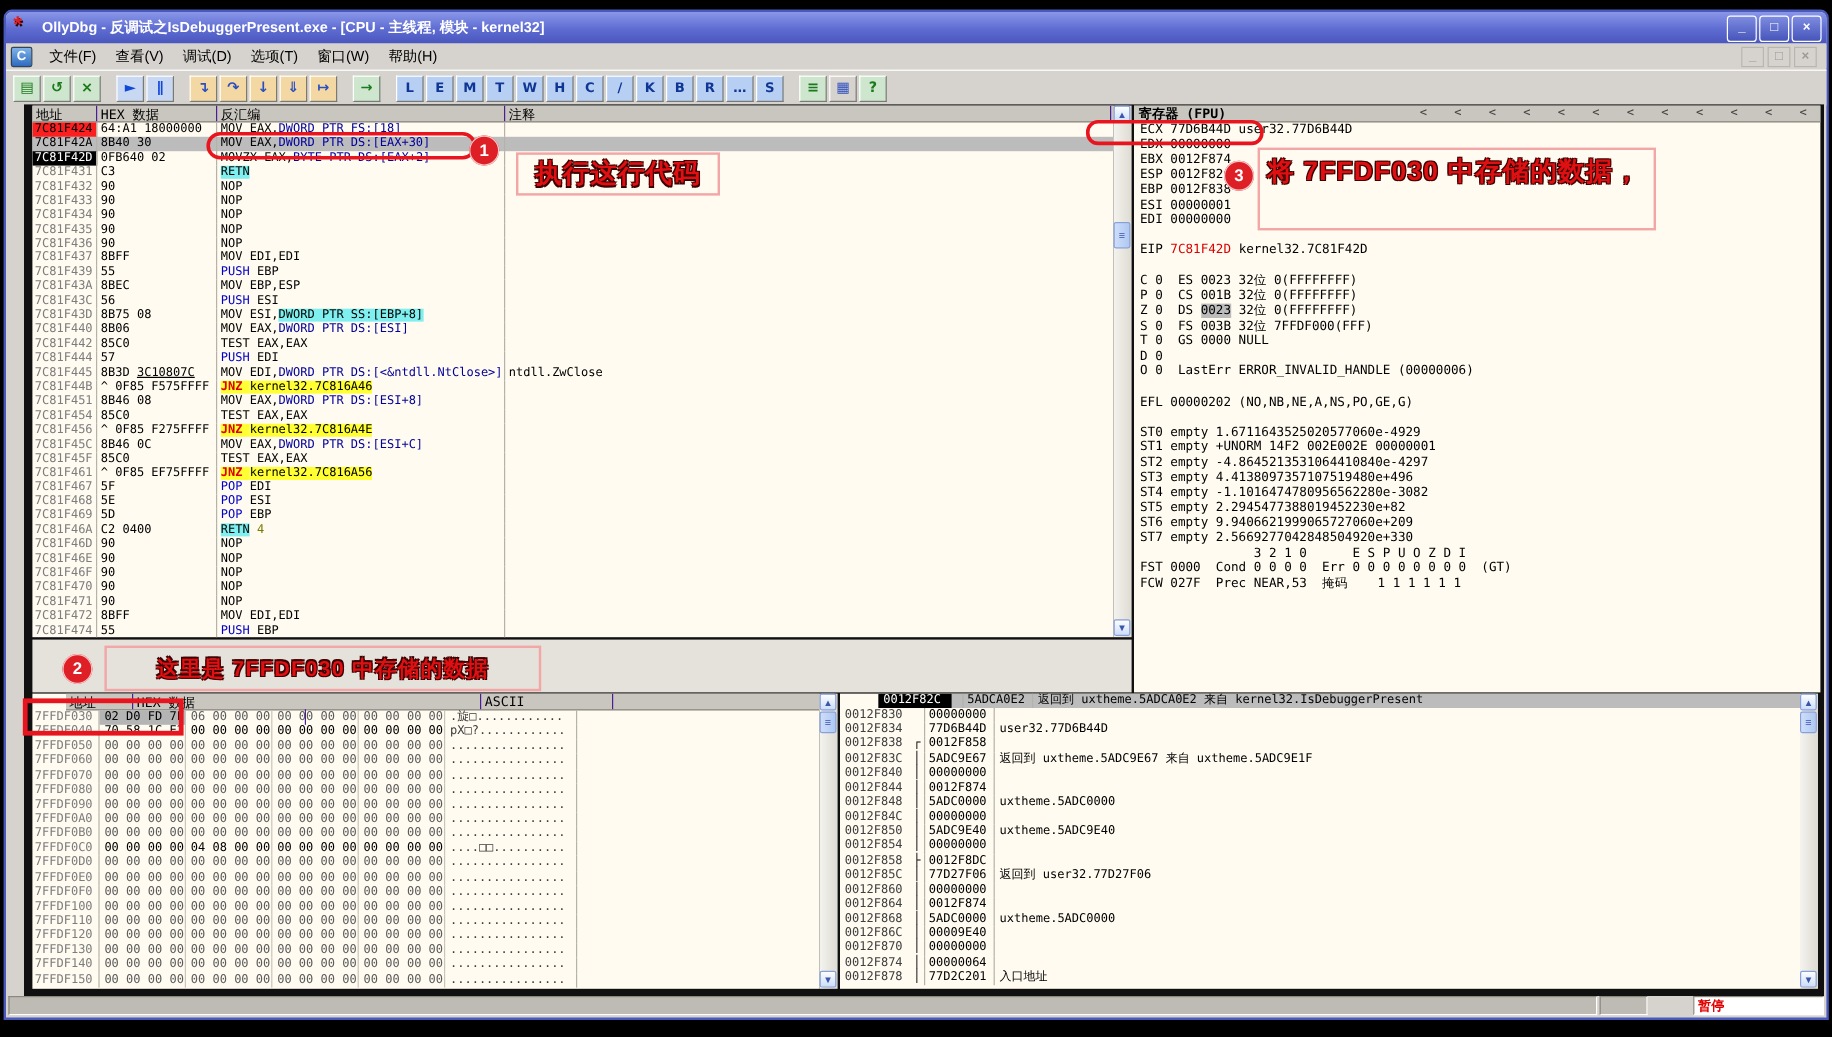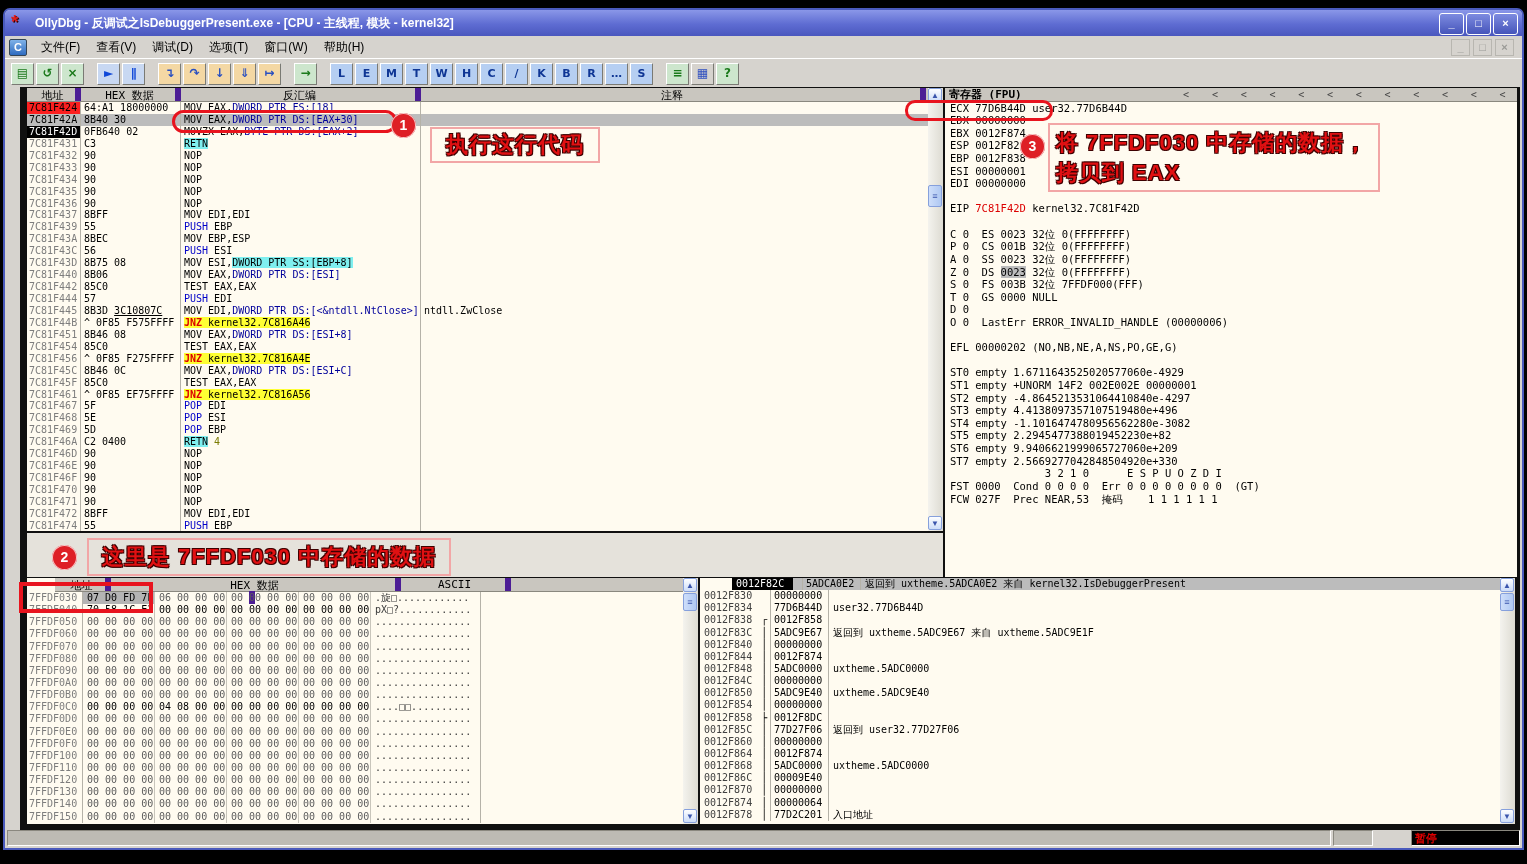--- a/index.html
+++ b/index.html
@@ -37,22 +37,22 @@
         font-family:"DejaVu Sans",sans-serif;}
   .tb-green{background:#CDE6CD;color:#1B7A1B;}
   .tb-blue{background:#C8D8F2;color:#1048D8;}
   .tb-orange{background:#F4D8A4;color:#2A50C0;}
   .tb-letter{background:#B6CFF2;color:#0F3694;font-size:11px;}
   .tb-multi{background:#D6D3CE;color:#3050C0;}
   
   #cpu{position:absolute;left:15px;top:77px;width:1500px;height:748px;background:#101010;}
   .pane{position:absolute;background:#FFFBF0;overflow:hidden;}
   .hdrbar{background:#C9C6BF;border-bottom:1px solid #8a887f;color:#000;font-size:11px;}
-  .hcell{display:inline-block;height:13px;border-right:6px solid #4c1d95;padding-left:3px;
-         box-sizing:border-box;vertical-align:top;text-align:center;}
+  .hcell{display:inline-block;height:13px;border-right:1px solid #4c1d95;padding-left:3px;
+         box-sizing:border-box;vertical-align:top;}
   
   .drow{display:flex;height:11.95px;font-size:10px;line-height:11.9px;white-space:pre;}
   .drow.sel{background:#BCBCBC;}
   .dcell{box-sizing:border-box;border-right:1px solid #B5B2A8;overflow:hidden;flex:none;}
   .c-addr{width:54px;padding-left:2px;color:#7d7d7d;}
   .c-hex{width:100px;padding-left:3px;color:#000;}
   .c-asm{width:240px;padding-left:3px;color:#000;}
   .c-cm{flex:1;border-right:none;padding-left:3px;color:#000;}
   .sel .c-addr{color:#000;}
   .addr-bp{background:#FC1F1F;color:#000;}
@@ -247,21 +247,20 @@
             <div class="rline"><span>EBX 0012F874</span></div>
             <div class="rline"><span>ESP 0012F82C</span></div>
             <div class="rline"><span>EBP 0012F838</span></div>
             <div class="rline"><span>ESI 00000001</span></div>
             <div class="rline"><span>EDI 00000000</span></div>
             <div class="rline">&nbsp;</div>
             <div class="rline"><span>EIP </span><span class="red">7C81F42D</span><span> kernel32.7C81F42D</span></div>
             <div class="rline">&nbsp;</div>
             <div class="rline"><span>C 0  ES 0023 32位 0(FFFFFFFF)</span></div>
             <div class="rline"><span>P 0  CS 001B 32位 0(FFFFFFFF)</span></div>
-            <div class="rline"><span>A 0  SS 0023 32位 0(FFFFFFFF)</span></div>
             <div class="rline"><span>Z 0  DS </span><span class="hl">0023</span><span> 32位 0(FFFFFFFF)</span></div>
             <div class="rline"><span>S 0  FS 003B 32位 7FFDF000(FFF)</span></div>
             <div class="rline"><span>T 0  GS 0000 NULL</span></div>
             <div class="rline"><span>D 0</span></div>
             <div class="rline"><span>O 0  LastErr ERROR_INVALID_HANDLE (00000006)</span></div>
             <div class="rline">&nbsp;</div>
             <div class="rline"><span>EFL 00000202 (NO,NB,NE,A,NS,PO,GE,G)</span></div>
             <div class="rline">&nbsp;</div>
             <div class="rline"><span>ST0 empty 1.6711643525020577060e-4929</span></div>
             <div class="rline"><span>ST1 empty +UNORM 14F2 002E002E 00000001</span></div>
@@ -275,21 +274,21 @@
             <div class="rline"><span>FST 0000  Cond 0 0 0 0  Err 0 0 0 0 0 0 0 0  (GT)</span></div>
             <div class="rline"><span>FCW 027F  Prec NEAR,53  掩码    1 1 1 1 1 1</span></div>
           </div>
       </div>
 
       <div style="position:absolute;left:7px;top:446px;width:916px;height:44px;background:#E5E2DB;"></div>
 
       <div class="pane mono" id="dump" style="left:7px;top:491px;width:656px;height:246px;">
         <div class="hdrbar" id="dump-hdr" style="height:13px;margin-left:28px;"><span class="hcell" style="width: 56px;">地址</span><span class="hcell" style="width: 290px;">HEX 数据</span><span class="hcell" style="width: 110px;">ASCII</span><span class="hcell" style="width: 200px;"></span></div>
         <div id="dump-rows">
-            <div class="mrow"><span class="maddr">7FFDF030</span><span class="mg msel dark">07 D0 FD 7F</span><span class="mg">06 00 00 00</span><span class="mg">00 00 00 00</span><span class="mg">00 00 00 00</span><span class="masc">.旋□............</span></div>
+            <div class="mrow"><span class="maddr">7FFDF030</span><span class="mg msel dark">02 D0 FD 7F</span><span class="mg">06 00 00 00</span><span class="mg">00 00 00 00</span><span class="mg">00 00 00 00</span><span class="masc">.旋□............</span></div>
             <div class="mrow"><span class="maddr">7FFDF040</span><span class="mg dark">70 58 1C E2</span><span class="mg dark">00 00 00 00</span><span class="mg dark">00 00 00 00</span><span class="mg dark">00 00 00 00</span><span class="masc">pX□?............</span></div>
             <div class="mrow"><span class="maddr">7FFDF050</span><span class="mg">00 00 00 00</span><span class="mg">00 00 00 00</span><span class="mg">00 00 00 00</span><span class="mg">00 00 00 00</span><span class="masc">................</span></div>
             <div class="mrow"><span class="maddr">7FFDF060</span><span class="mg">00 00 00 00</span><span class="mg">00 00 00 00</span><span class="mg">00 00 00 00</span><span class="mg">00 00 00 00</span><span class="masc">................</span></div>
             <div class="mrow"><span class="maddr">7FFDF070</span><span class="mg">00 00 00 00</span><span class="mg">00 00 00 00</span><span class="mg">00 00 00 00</span><span class="mg">00 00 00 00</span><span class="masc">................</span></div>
             <div class="mrow"><span class="maddr">7FFDF080</span><span class="mg">00 00 00 00</span><span class="mg">00 00 00 00</span><span class="mg">00 00 00 00</span><span class="mg">00 00 00 00</span><span class="masc">................</span></div>
             <div class="mrow"><span class="maddr">7FFDF090</span><span class="mg">00 00 00 00</span><span class="mg">00 00 00 00</span><span class="mg">00 00 00 00</span><span class="mg">00 00 00 00</span><span class="masc">................</span></div>
             <div class="mrow"><span class="maddr">7FFDF0A0</span><span class="mg">00 00 00 00</span><span class="mg">00 00 00 00</span><span class="mg">00 00 00 00</span><span class="mg">00 00 00 00</span><span class="masc">................</span></div>
             <div class="mrow"><span class="maddr">7FFDF0B0</span><span class="mg">00 00 00 00</span><span class="mg">00 00 00 00</span><span class="mg">00 00 00 00</span><span class="mg">00 00 00 00</span><span class="masc">................</span></div>
             <div class="mrow"><span class="maddr">7FFDF0C0</span><span class="mg dark">00 00 00 00</span><span class="mg dark">04 08 00 00</span><span class="mg dark">00 00 00 00</span><span class="mg dark">00 00 00 00</span><span class="masc">....□□..........</span></div>
             <div class="mrow"><span class="maddr">7FFDF0D0</span><span class="mg">00 00 00 00</span><span class="mg">00 00 00 00</span><span class="mg">00 00 00 00</span><span class="mg">00 00 00 00</span><span class="masc">................</span></div>
@@ -336,32 +335,31 @@
       <div class="sbar" style="left:1480px;top:491px;width:15px;height:246px;">
         <div class="sbtn" style="top:0;">▲</div>
         <div class="sthumb" style="top:15px;height:18px;line-height:16px;">≡</div>
         <div class="sbtn" style="top:231px;">▼</div>
       </div>
     </div>
 
     <div id="statusbar">
       <span class="scell" style="flex:1;max-width:1360px;"></span>
       <span class="scell" style="width:38px;"></span>
-      <span class="scell" style="width:104px;background:#000000;color:#E00000;padding-left:3px;margin-left:36px;">暂停</span>
+      <span class="scell" style="width:104px;background:#ffffff;color:#E00000;padding-left:3px;margin-left:36px;">暂停</span>
     </div>
 
     <div class="redring" style="left:167px;top:100px;width:219px;height:17px;"></div>
     <div class="ncircle" style="left:386px;top:103px;">1</div>
     <div class="callout" style="left:425px;top:117px;width:166px;height:32px;font-size:22px;text-align:center;line-height:32px;">执行这行代码</div>
 
     <div class="ncircle" style="left:47px;top:535px;">2</div>
-    <div class="callout" style="left:82px;top:528px;width:360px;height:34px;font-size:22px;text-align:center;line-height:34px;">这里是 7FFDF030 中存储的数据</div>
+    <div class="callout" style="left:82px;top:528px;width:360px;height:34px;font-size:18px;text-align:center;line-height:34px;">这里是 7FFDF030 中存储的数据</div>
     <div class="redrect" style="left:14px;top:572px;width:126px;height:23px;"></div>
 
     <div class="redring" style="left:900px;top:90px;width:142px;height:15px;border-radius:10px;"></div>
     <div class="ncircle" style="left:1015px;top:124px;">3</div>
     <div class="callout" style="left:1043px;top:113px;width:322px;height:62px;font-size:22px;padding:3px 0 0 6px;line-height:30px;">
       <div>将 7FFDF030 中存储的数据，</div>
-      <div>拷贝到 EAX</div>
     </div>
 
   </div>
 </div>
 
 </body></html>

